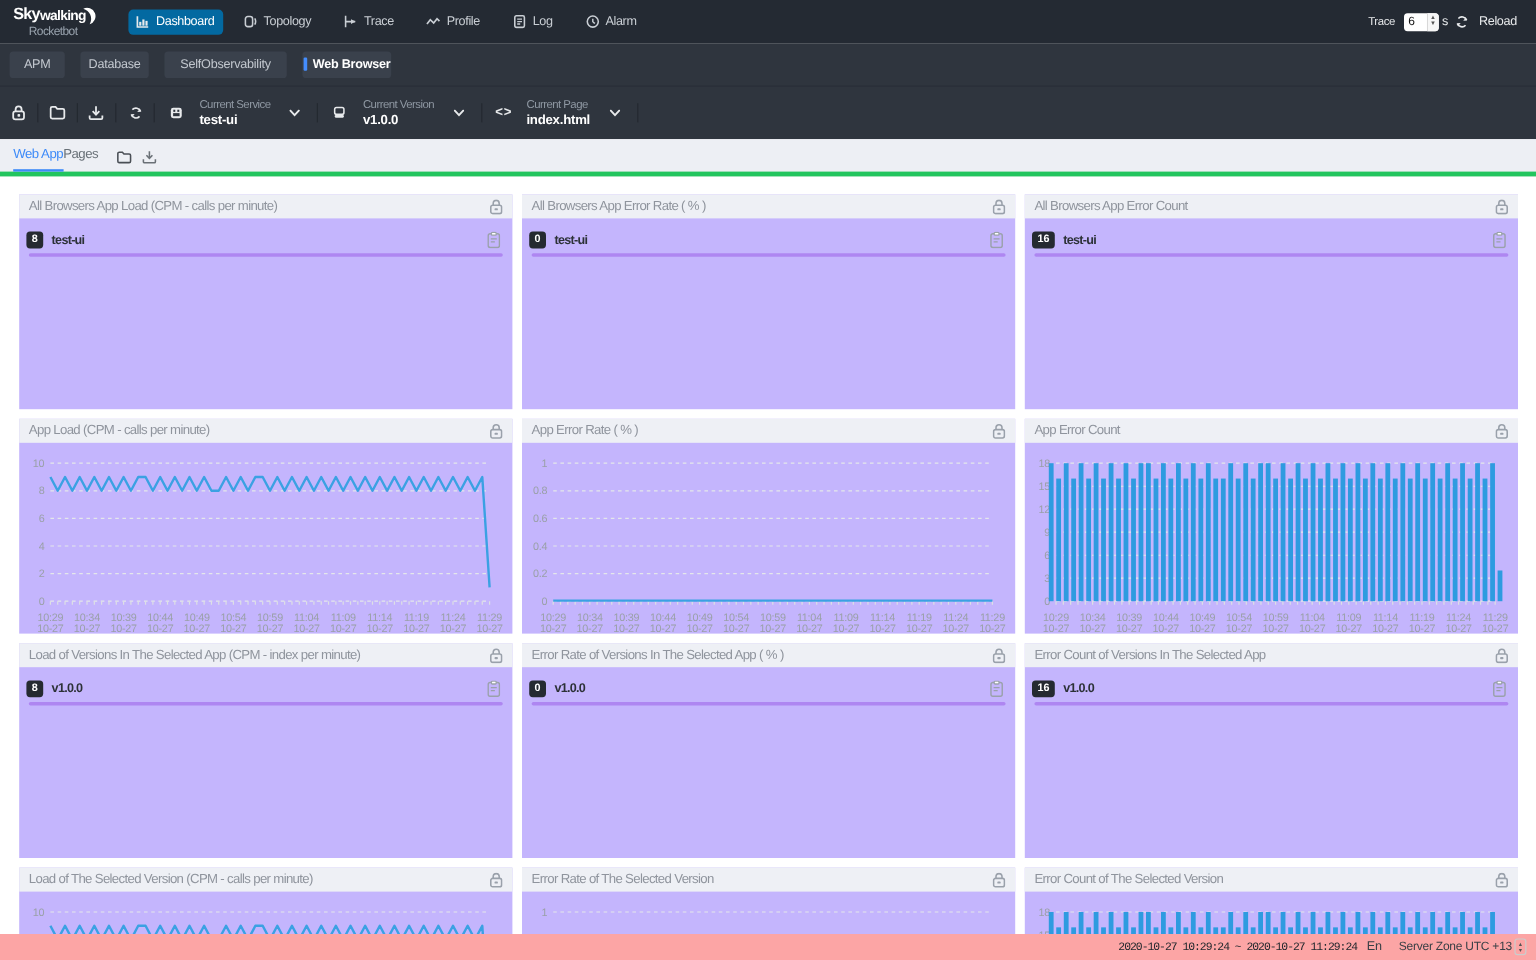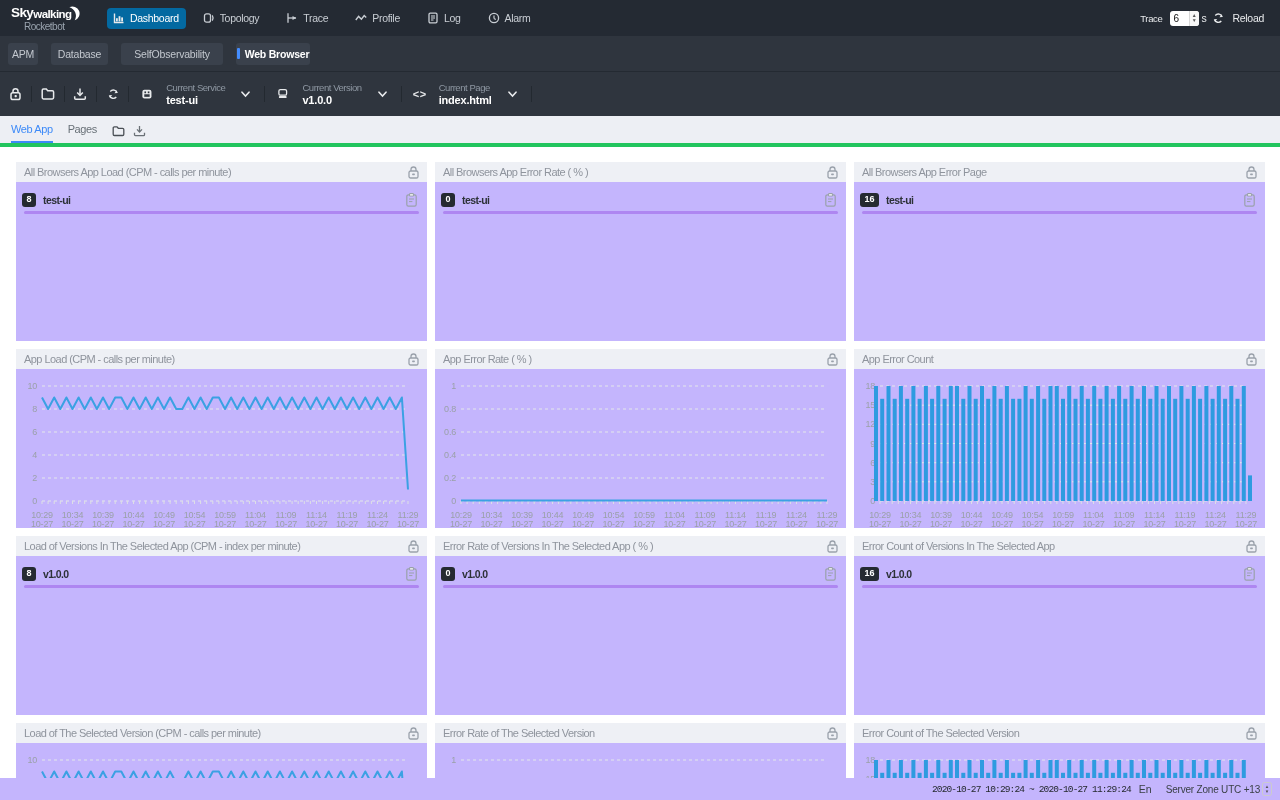--- a/index.html
+++ b/index.html
@@ -28,35 +28,35 @@
 .tbsep{width:1px;height:16px;background:#232930}
 .tgrp{display:flex;align-items:center}
 .tgrp .gico{margin:0 13px 0 12px;display:flex;width:12px;justify-content:center}
 .tgrp .lbl .t{font-size:9.5px;letter-spacing:-0.45px;color:#8f98a3;line-height:12px}
 .tgrp .lbl .v{font-size:11px;color:#fff;font-weight:bold;line-height:13px;letter-spacing:-0.2px}
 .chev{margin:0 14px 0 16px;display:flex}
 .tabs2{height:31px;background:#edeff4;display:flex;align-items:flex-end;padding-left:11px;border-bottom:4px solid #22c55e}
 .t2{font-size:11px;letter-spacing:-0.4px;padding-bottom:8px;color:#687077;position:relative}
 .t2.active{color:#3d8af8}
 .t2.active::after{content:"";position:absolute;left:0;right:0;bottom:0;height:2.5px;background:#3d8af8}
-.t2 + .t2{margin-left:15px}
+.t2 + .t2{}
 .t2ic{margin:0 0 6px 15px;display:flex}
 .t2ic + .t2ic{margin-left:8px}
 .grid{position:absolute;left:16px;top:162px;width:1248px}
 .panel{position:absolute;width:411px;height:179px;background:#c4b5fd}
 .phead{height:20px;background:#eef0f5;display:flex;align-items:center;padding:0 8px;font-size:11px;letter-spacing:-0.55px;color:#8f949d;white-space:nowrap}
 .phead .pl{margin-left:auto;display:flex}
 .pbody{position:relative}
 .metric{display:flex;align-items:center;padding:11px 10px 0 6px;height:25px}
 .badge{background:#252a31;color:#fff;font-size:9px;font-weight:bold;border-radius:3px;height:13.5px;line-height:13.5px;padding:0 4.5px;min-width:6px;text-align:center}
 .mname{font-size:10.5px;letter-spacing:-0.6px;color:#2c3137;font-weight:bold;margin-left:7px}
 .mico{margin-left:auto;display:flex}
 .pline{height:3px;background:#ae86f1;margin:3.5px 8px 0 8px;border-radius:2px}
 svg .ax{font-size:9px;letter-spacing:-0.2px;fill:#9aa0a8;font-family:"Liberation Sans",sans-serif}
-.footer{position:fixed;left:0;right:0;bottom:0;height:22px;background:#c4b5fd;display:flex;align-items:center;justify-content:flex-end;font-size:10.5px;color:#3a4046}
+.footer{position:fixed;left:0;right:0;bottom:0;height:22px;background:#fca5a5;display:flex;align-items:center;justify-content:flex-end;font-size:10.5px;color:#3a4046}
 .footer .dt{font-family:"Liberation Mono",monospace;font-size:9.5px;letter-spacing:-0.85px;color:#24292e}
 .footer .en{margin:0 14px 0 8px}
 .fspin{width:10px;height:14px;display:inline-flex;flex-direction:column;justify-content:center;border:1px solid #ccc;border-radius:2.5px;margin-left:2px;margin-right:8px}
 .fspin span{font-size:4.5px;line-height:5px;color:#555;text-align:center}
 </style></head>
 <body>
 
 <div class="nav">
 <div class="logo">
       <div class="l1"><span class="s1">Sky</span><span class="s2">walking</span><svg width="12" height="16" viewBox="0 0 13 17" style="vertical-align:top;margin-left:-4px;margin-top:1px">
@@ -128,21 +128,21 @@
           <path d="M3.3 3.4 A4.1 4.1 0 0 1 10.2 4.9" fill="none" stroke="#e8eaec" stroke-width="1.4"></path>
           <path d="M9.3 9.0 A4.1 4.1 0 0 1 2.4 7.5" fill="none" stroke="#e8eaec" stroke-width="1.4"></path>
           <path d="M10.3 5.1 l-2.9 0.2 2.2-2.9 z" fill="#e8eaec"></path>
           <path d="M2.3 7.3 l2.9-0.2 -2.2 2.9 z" fill="#e8eaec"></path>
         </svg>
       </span>
       <span class="rl">Reload</span>
     </div>
 </div>
 <div class="row2">
-<div class="tabbtn" style="width:30px">APM</div>
+<div class="tabbtn" style="width:46px">APM</div>
 <div class="tabbtn" style="width:57px">Database</div>
 <div class="tabbtn" style="width:102px">SelfObservability</div>
 <div class="tabbtn active" style="width:74px"><b></b>Web Browser</div>
 </div>
 <div class="toolbar">
 <div class="tbico">
       <svg width="13" height="14" viewBox="0 0 13 14">
         <rect x="2" y="5.8" width="9" height="6.7" rx="1.8" fill="none" stroke="#e8eaec" stroke-width="1.5"></rect>
         <path d="M4 5.8 V4.2 a2.5 2.5 0 0 1 5 0 V5.8" fill="none" stroke="#e8eaec" stroke-width="1.5"></path>
         <rect x="5.6" y="8.1" width="2.2" height="2.1" rx="0.6" fill="#e8eaec"></rect>
@@ -292,21 +292,21 @@
               <line x1="3" y1="6" x2="8" y2="6" stroke="#9aa1ab" stroke-width="1"></line>
               <line x1="3" y1="8.6" x2="6.4" y2="8.6" stroke="#9aa1ab" stroke-width="1"></line>
             </svg>
           </span>
         </div>
 <div class="pline"></div>
       </div>
     </div>
 <div class="panel" style="left:838px;top:0px">
 <div class="phead">
-        <span>All Browsers App Error Page</span>
+        <span>All Browsers App Error Count</span>
         <span class="pl">
           <svg width="11" height="13" viewBox="0 0 11 13">
             <rect x="1" y="5" width="9" height="7" rx="1.6" fill="none" stroke="#9aa1ab" stroke-width="1.3"></rect>
             <path d="M3 5 V3.5 a2.5 2.5 0 0 1 5 0 V5" fill="none" stroke="#9aa1ab" stroke-width="1.3"></path>
             <rect x="4.1" y="7.6" width="2.8" height="1.7" rx="0.7" fill="#9aa1ab"></rect>
           </svg>
         </span>
       </div>
 <div class="pbody">
         <div class="metric">

